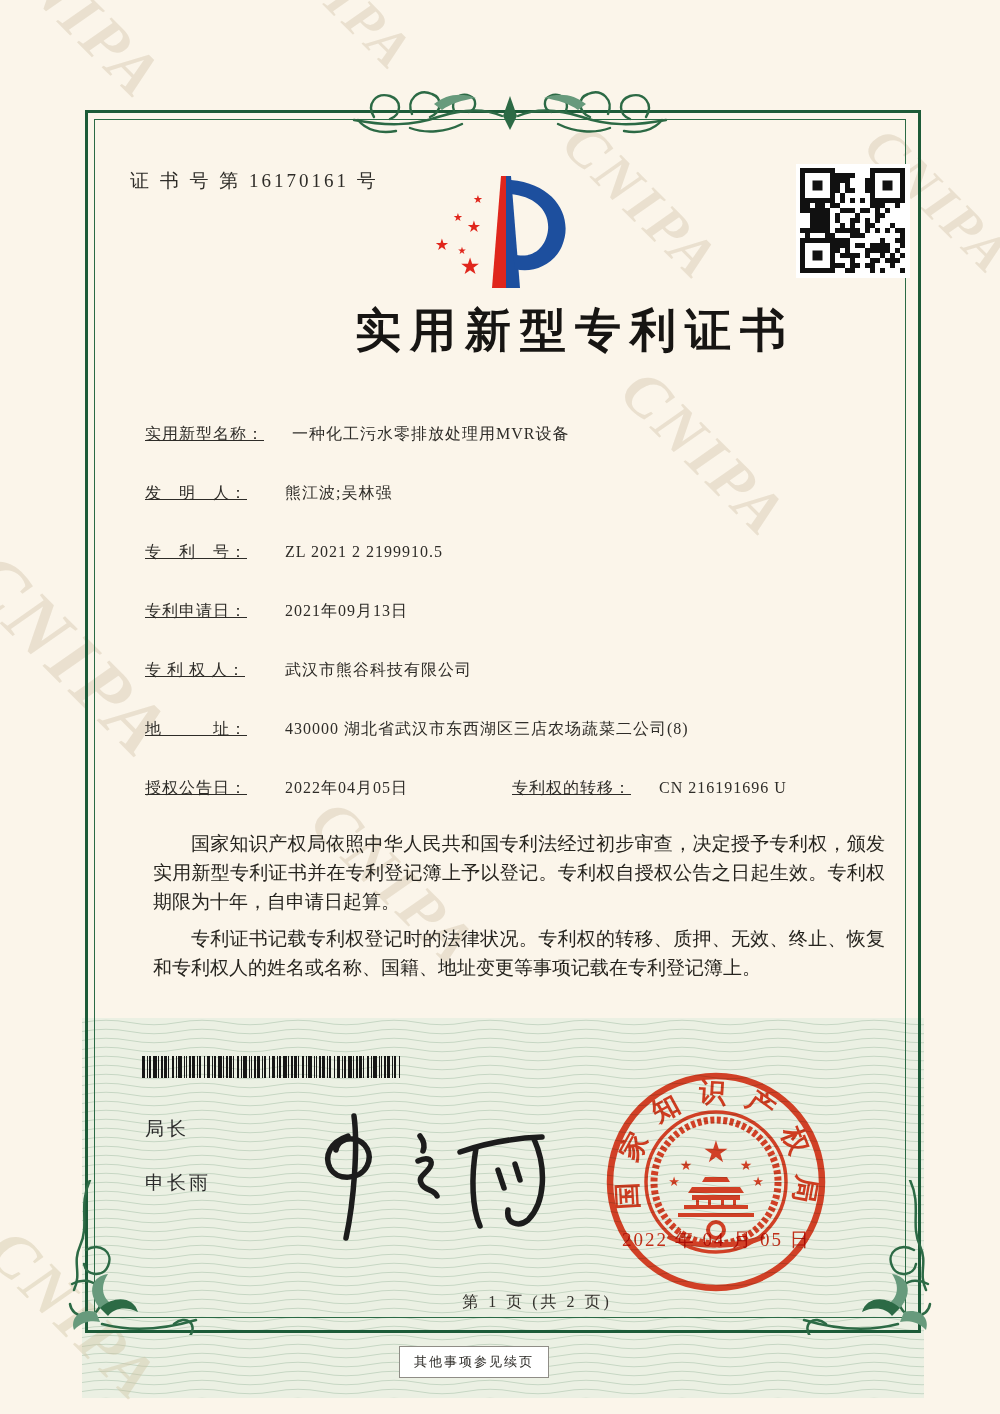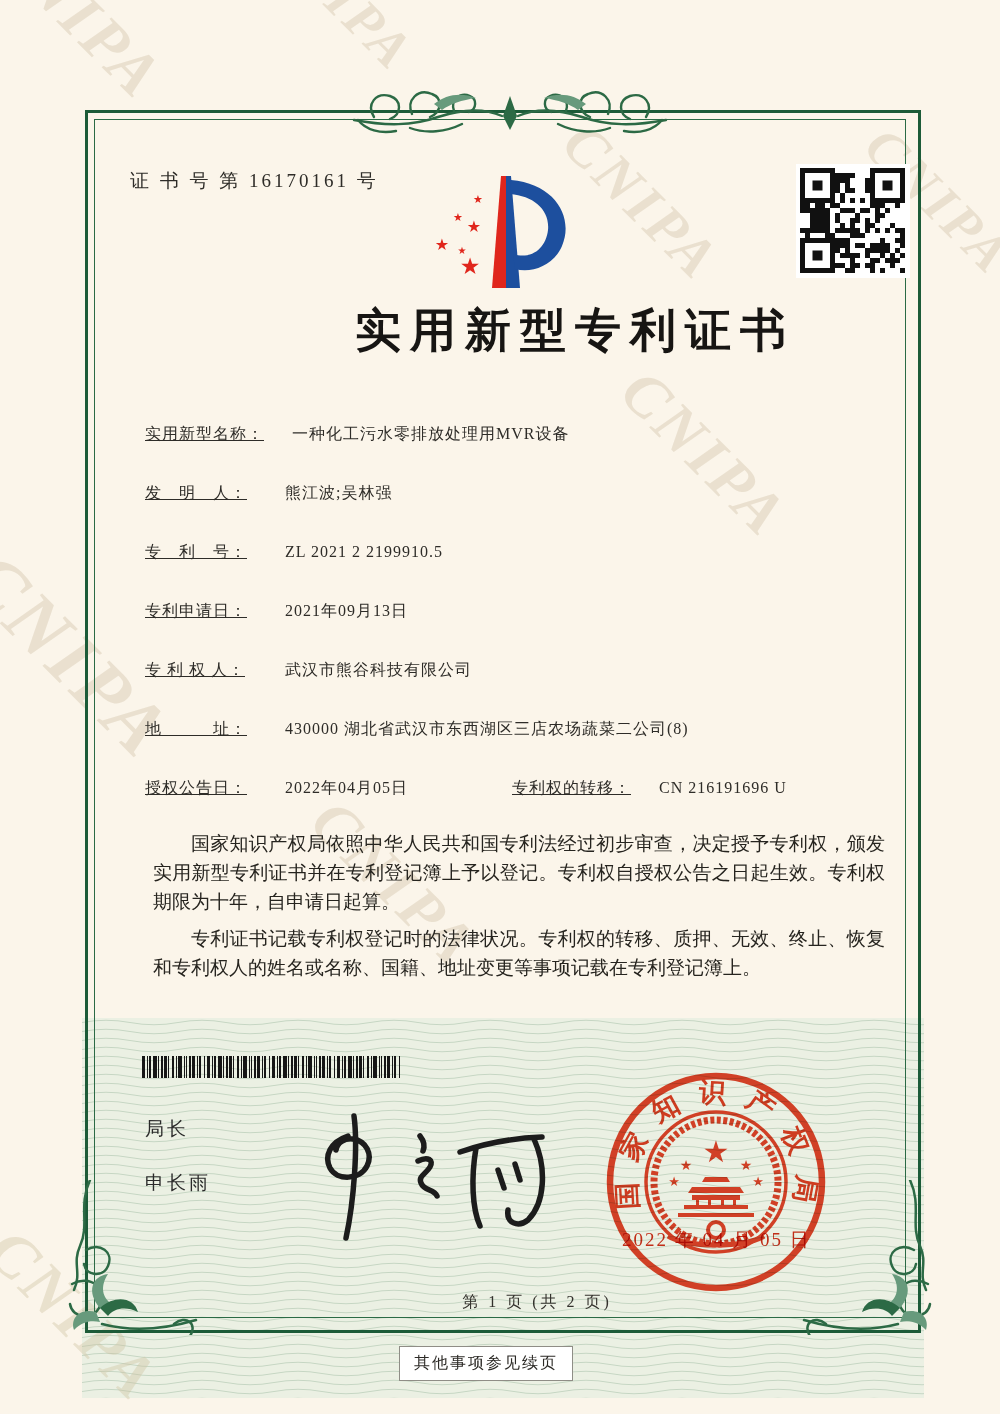--- a/index.html
+++ b/index.html
@@ -44,21 +44,21 @@
   .officer{position:absolute; left:145px; z-index:4; font-size:19px; letter-spacing:3px;
     font-family:"Liberation Sans","DejaVu Sans",sans-serif; color:#2a2a2a;}
   .officer.t1{top:1116px;} .officer.t2{top:1124px;margin-top:46px;}
   .signature{position:absolute; left:268px; top:1106px; z-index:5;}
   .seal{position:absolute; left:596px; top:1062px; z-index:6; mix-blend-mode:multiply; opacity:.95;}
   .seal-date{position:absolute; left:622px; top:1227px; z-index:7; font-size:19px;
     color:#d2311b; letter-spacing:2px; font-weight:normal; mix-blend-mode:multiply;}
   .page-indicator{position:absolute; left:85px; top:1292px; width:904px; text-align:center;
     font-size:16px; letter-spacing:3px; z-index:4; color:#33312c;}
   .footer-note{position:absolute; left:399px; top:1346px; z-index:5; background:#ffffff;
-    border:1px solid #8f8d86; padding:6px 14px; font-size:16px; letter-spacing:2px; color:#2c2a26;}
+    border:1px solid #8f8d86; padding:6px 14px; font-size:13px; letter-spacing:2px; color:#2c2a26;}
 </style>
 </head>
 <body>
 
 <div class="page">
 
   <div class="wm" style="left:-28px; top:-24px; font-size:64px;">CNIPA</div>
   <div class="wm" style="left:250px; top:-34px; font-size:54px;">CNIPA</div>
   <div class="wm" style="left:545px; top:168px; font-size:58px;">CNIPA</div>
   <div class="wm" style="left:848px; top:170px; font-size:54px;">CNIPA</div>

